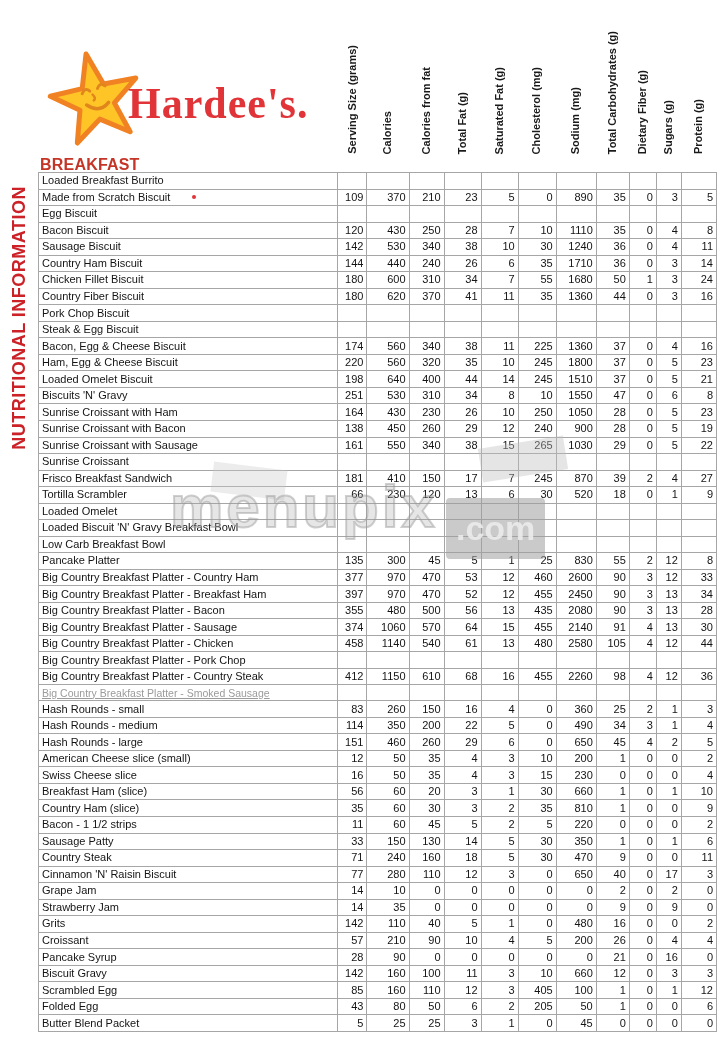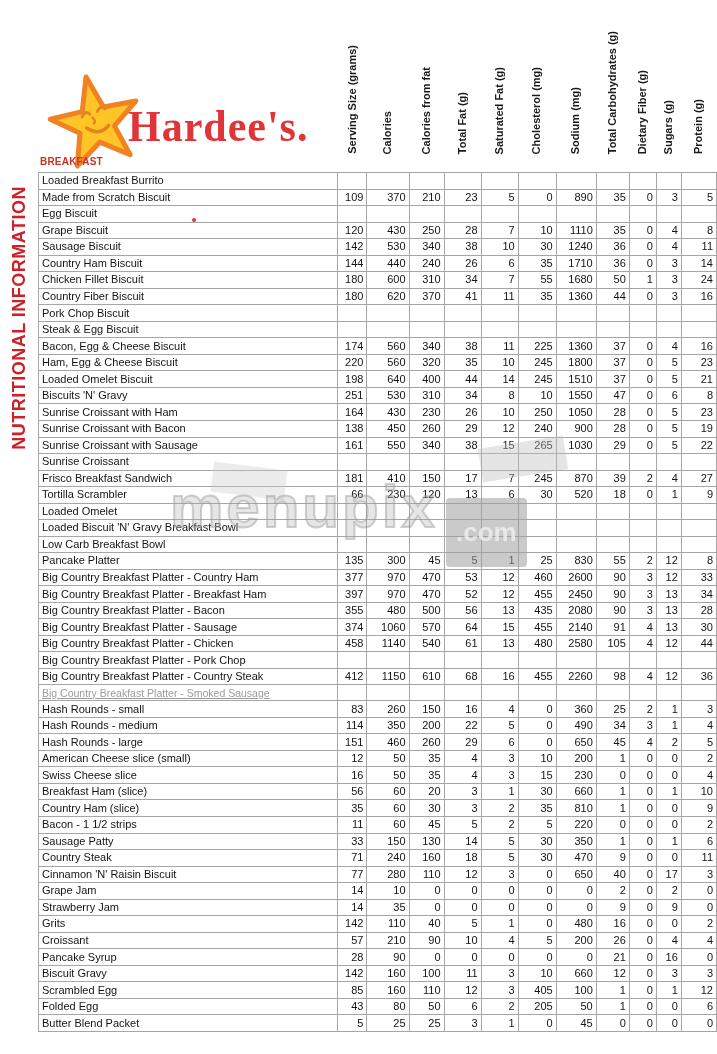--- a/index.html
+++ b/index.html
@@ -7,54 +7,54 @@
         font-family:"Liberation Sans",sans-serif;}
 
   
   .side-label{position:absolute;left:6px;top:158px;height:292px;width:26px;
               display:flex;align-items:flex-end;justify-content:center;}
   .side-label span{writing-mode:vertical-rl;transform:rotate(180deg);
                    font-size:18px;font-weight:bold;letter-spacing:.5px;
                    color:#cb2127;white-space:nowrap;}
 
   
-  .logo{position:absolute;left:46px;top:70px;width:290px;height:110px;}
+  .logo{position:absolute;left:46px;top:47px;width:290px;height:110px;}
   .logo svg{position:absolute;left:0;top:0;}
   .wordmark{position:absolute;left:82px;top:32px;font-family:"Liberation Serif",serif;
             font-weight:bold;font-size:42px;color:#e13438;letter-spacing:1px;
             transform:scaleY(1.04);white-space:nowrap;}
   .logo-dot{position:absolute;left:146px;top:148px;width:4px;height:4px;background:#e13438;border-radius:50%;}
 
   
   .col-headers{position:absolute;left:38px;top:16px;width:679px;height:138px;}
   .col-head{position:absolute;top:0;height:138px;width:18px;
             display:flex;align-items:flex-end;justify-content:center;}
   .col-head span{writing-mode:vertical-rl;transform:rotate(180deg);
                  font-size:11px;font-weight:bold;color:#1a1a1a;white-space:nowrap;}
 
   
-  .section-title{position:absolute;left:40px;top:156px;font-size:10px;font-weight:bold;
+  .section-title{position:absolute;left:40px;top:156px;font-size:16px;font-weight:bold;
                  color:#c43527;letter-spacing:.2px;}
 
   
   table.nutrition{position:absolute;left:38px;top:172px;width:679px;height:860px;
                   border-collapse:collapse;table-layout:fixed;}
   table.nutrition td{border:1px solid #a6a6a6;font-size:11px;line-height:1;
                      padding:0 3px;color:#141414;white-space:nowrap;overflow:hidden;}
   table.nutrition td.num{text-align:right;}
   table.nutrition tr.muted td{color:#9b9b9b;font-size:10.5px;text-decoration:underline;}
 
   
   .watermark{position:absolute;left:150px;top:472px;width:440px;height:80px;pointer-events:none;}
   .wm-text{position:absolute;left:20px;top:0;font-size:60px;font-weight:bold;letter-spacing:3px;
            color:rgba(165,165,165,0.28);-webkit-text-stroke:2px rgba(150,150,150,0.45);
            font-family:"Liberation Sans",sans-serif;}
   .wm-com{position:absolute;left:296px;top:26px;background:rgba(158,158,158,0.55);
-          color:rgba(235,235,235,0.9);font-size:26px;font-weight:bold;
-          padding:19px 10px;border-radius:4px;}
+          color:rgba(235,235,235,0.9);font-size:34px;font-weight:bold;
+          padding:11px 10px;border-radius:4px;}
   .wm-shape1{position:absolute;left:330px;top:-30px;width:86px;height:34px;
              background:rgba(190,190,190,0.40);transform:rotate(-9deg);}
   .wm-shape2{position:absolute;left:62px;top:-6px;width:74px;height:30px;
              background:rgba(200,200,200,0.35);transform:rotate(7deg);}
 </style>
 </head>
 <body>
 
 <div class="page">
 
@@ -166,21 +166,21 @@
           <td class="num"></td>
           <td class="num"></td>
           <td class="num"></td>
           <td class="num"></td>
           <td class="num"></td>
           <td class="num"></td>
           <td class="num"></td>
           <td class="num"></td>
         </tr>
         <tr>
-          <td class="name">Grape Biscuit</td>
+          <td class="name">Bacon Biscuit</td>
           <td class="num">120</td>
           <td class="num">430</td>
           <td class="num">250</td>
           <td class="num">28</td>
           <td class="num">7</td>
           <td class="num">10</td>
           <td class="num">1110</td>
           <td class="num">35</td>
           <td class="num">0</td>
           <td class="num">4</td>

